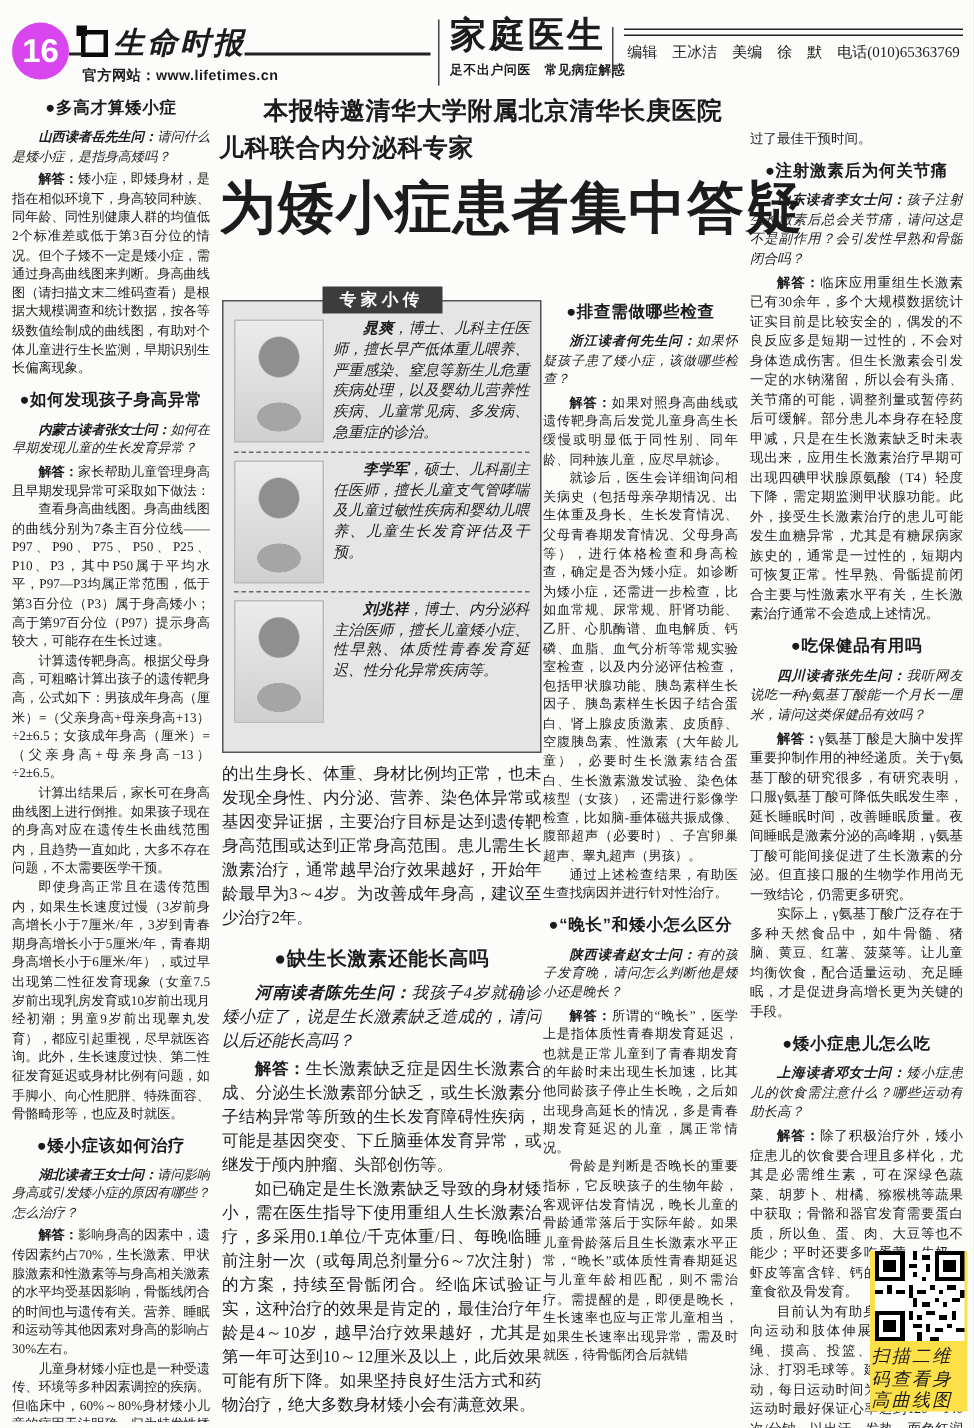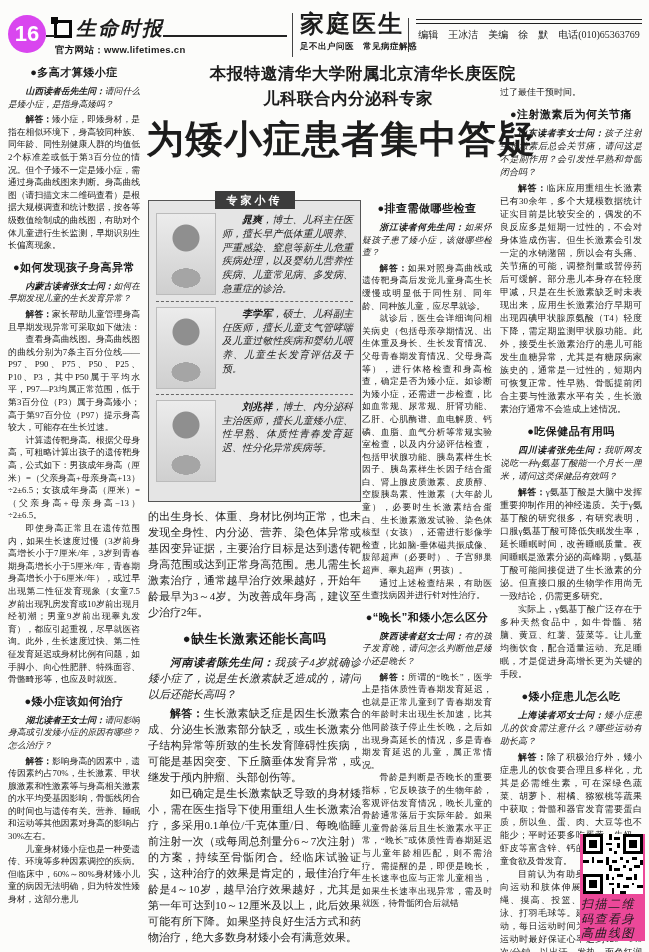--- a/index.html
+++ b/index.html
@@ -22,21 +22,21 @@
   .mh-mid{position:absolute;left:300px;top:11px;}
   .sec-title{font:900 24px/26px "Liberation Sans","DejaVu Sans",sans-serif;letter-spacing:2px;white-space:nowrap;}
   .sec-tag{margin-top:4px;font:bold 8.5px "Liberation Sans",sans-serif;white-space:nowrap;letter-spacing:0.5px;}
   .mh-right{position:absolute;left:416px;top:16px;width:226px;text-align:center;}
   .issue{font-size:10.5px;letter-spacing:0.5px;white-space:nowrap;}
   .double-rule{height:3px;border-top:1px solid #222;border-bottom:1px solid #222;margin:3px 0 4px;}
   .staff{font-size:10px;white-space:nowrap;}
 
   
   .headline{position:absolute;left:146px;top:60px;width:404px;height:136px;overflow:hidden;}
-  .kicker{margin:2px 0;font-weight:bold;font-size:16.5px;line-height:23px;letter-spacing:0.5px;text-align:center;}
+  .kicker{margin:2px 0;font-weight:bold;font-size:16.5px;line-height:23px;letter-spacing:0.5px;}
   .k1{text-indent:1.8em;}
   .main-title{margin:7px 0 0;font:900 38px/44px "Liberation Sans","DejaVu Sans",sans-serif;
               letter-spacing:1px;white-space:nowrap;}
 
   
   .expert-box{position:absolute;left:148px;top:200px;width:213px;height:302px;box-sizing:border-box;
               border:1px solid #555;background:#e5e5e5;padding:12px 7px 4px;}
   .expert-tag{position:absolute;top:-10px;left:50%;transform:translateX(-50%);background:#3c3c3c;color:#fff;
               font:bold 11px/18px "Liberation Sans",sans-serif;padding:0 12px;letter-spacing:3px;white-space:nowrap;}
   .expert-row{display:flex;gap:6px;align-items:flex-start;}
@@ -59,21 +59,21 @@
   .blk-h{font-family:Liberation Sans, sans-serif;font-weight:bold;text-align:center;
          font-size:11px;line-height:14px;margin:8px 0 6px;letter-spacing:0.5px;}
   .midcol .blk-h{font-size:13px;line-height:17px;margin:10px 0 7px;}
   .col .blk-h:first-child{margin-top:1px;}
   .blk-q{font-style:italic;text-indent:2em;margin:2px 0 3px;}
   .blk-a,.blk-p{text-indent:2em;}
   .blk-c{text-indent:0;}
   .lead{font-weight:bold;}
 
   
-  .qr-block{position:absolute;left:580px;top:834px;width:64px;background:#ec4899;text-align:center;padding-left:1px;}
+  .qr-block{position:absolute;left:580px;top:834px;width:64px;background:#fde047;text-align:center;padding-left:1px;}
   .qr-svg{width:60px;height:60px;display:block;margin:0 auto 3px;}
   .qr-caption{font-style:italic;font-size:12px;line-height:14.5px;letter-spacing:1.5px;text-align:left;}
 </style>
 </head>
 <body>
 
 <div class="page">
 
   <header class="masthead">
     <div class="page-num">16</div>
@@ -122,20 +122,21 @@
 
   <div class="col col1">
       <div class="blk blk-h">●多高才算矮小症</div>
       <div class="blk blk-q"><b class="lead">山西读者岳先生问：</b>请问什么是矮小症，是指身高矮吗？</div>
       <div class="blk blk-a"><b class="lead">解答：</b>矮小症，即矮身材，是指在相似环境下，身高较同种族、同年龄、同性别健康人群的均值低2个标准差或低于第3百分位的情况。但个子矮不一定是矮小症，需通过身高曲线图来判断。身高曲线图（请扫描文末二维码查看）是根据大规模调查和统计数据，按各等级数值绘制成的曲线图，有助对个体儿童进行生长监测，早期识别生长偏离现象。</div>
       <div class="blk blk-h">●如何发现孩子身高异常</div>
       <div class="blk blk-q"><b class="lead">内蒙古读者张女士问：</b>如何在早期发现儿童的生长发育异常？</div>
       <div class="blk blk-a"><b class="lead">解答：</b>家长帮助儿童管理身高且早期发现异常可采取如下做法：</div>
       <div class="blk blk-p">查看身高曲线图。身高曲线图的曲线分别为7条主百分位线——P97、P90、P75、P50、P25、P10、P3，其中P50属于平均水平，P97—P3均属正常范围，低于第3百分位（P3）属于身高矮小；高于第97百分位（P97）提示身高较大，可能存在生长过速。</div>
       <div class="blk blk-p">计算遗传靶身高。根据父母身高，可粗略计算出孩子的遗传靶身高，公式如下：男孩成年身高（厘米）=（父亲身高+母亲身高+13）÷2±6.5；女孩成年身高（厘米）=（父亲身高+母亲身高−13）÷2±6.5。</div>
+      <div class="blk blk-p">计算出结果后，家长可在身高曲线图上进行倒推。如果孩子现在的身高对应在遗传生长曲线范围内，且趋势一直如此，大多不存在问题，不太需要医学干预。</div>
       <div class="blk blk-p">即使身高正常且在遗传范围内，如果生长速度过慢（3岁前身高增长小于7厘米/年，3岁到青春期身高增长小于5厘米/年，青春期身高增长小于6厘米/年），或过早出现第二性征发育现象（女童7.5岁前出现乳房发育或10岁前出现月经初潮；男童9岁前出现睾丸发育），都应引起重视，尽早就医咨询。此外，生长速度过快、第二性征发育延迟或身材比例有问题，如手脚小、向心性肥胖、特殊面容、骨骼畸形等，也应及时就医。</div>
       <div class="blk blk-h">●矮小症该如何治疗</div>
       <div class="blk blk-q"><b class="lead">湖北读者王女士问：</b>请问影响身高或引发矮小症的原因有哪些？怎么治疗？</div>
       <div class="blk blk-a"><b class="lead">解答：</b>影响身高的因素中，遗传因素约占70%，生长激素、甲状腺激素和性激素等与身高相关激素的水平均受基因影响，骨骺线闭合的时间也与遗传有关。营养、睡眠和运动等其他因素对身高的影响占30%左右。</div>
       <div class="blk blk-p">儿童身材矮小症也是一种受遗传、环境等多种因素调控的疾病。但临床中，60%～80%身材矮小儿童的病因无法明确，归为特发性矮身材，这部分患儿</div>
     </div>
   <div class="col midcol">
       <div class="blk blk-c">的出生身长、体重、身材比例均正常，也未发现全身性、内分泌、营养、染色体异常或基因变异证据，主要治疗目标是达到遗传靶身高范围或达到正常身高范围。患儿需生长激素治疗，通常越早治疗效果越好，开始年龄最早为3～4岁。为改善成年身高，建议至少治疗2年。</div>
       <div class="blk blk-h">●缺生长激素还能长高吗</div>
       <div class="blk blk-q"><b class="lead">河南读者陈先生问：</b>我孩子4岁就确诊矮小症了，说是生长激素缺乏造成的，请问以后还能长高吗？</div>

